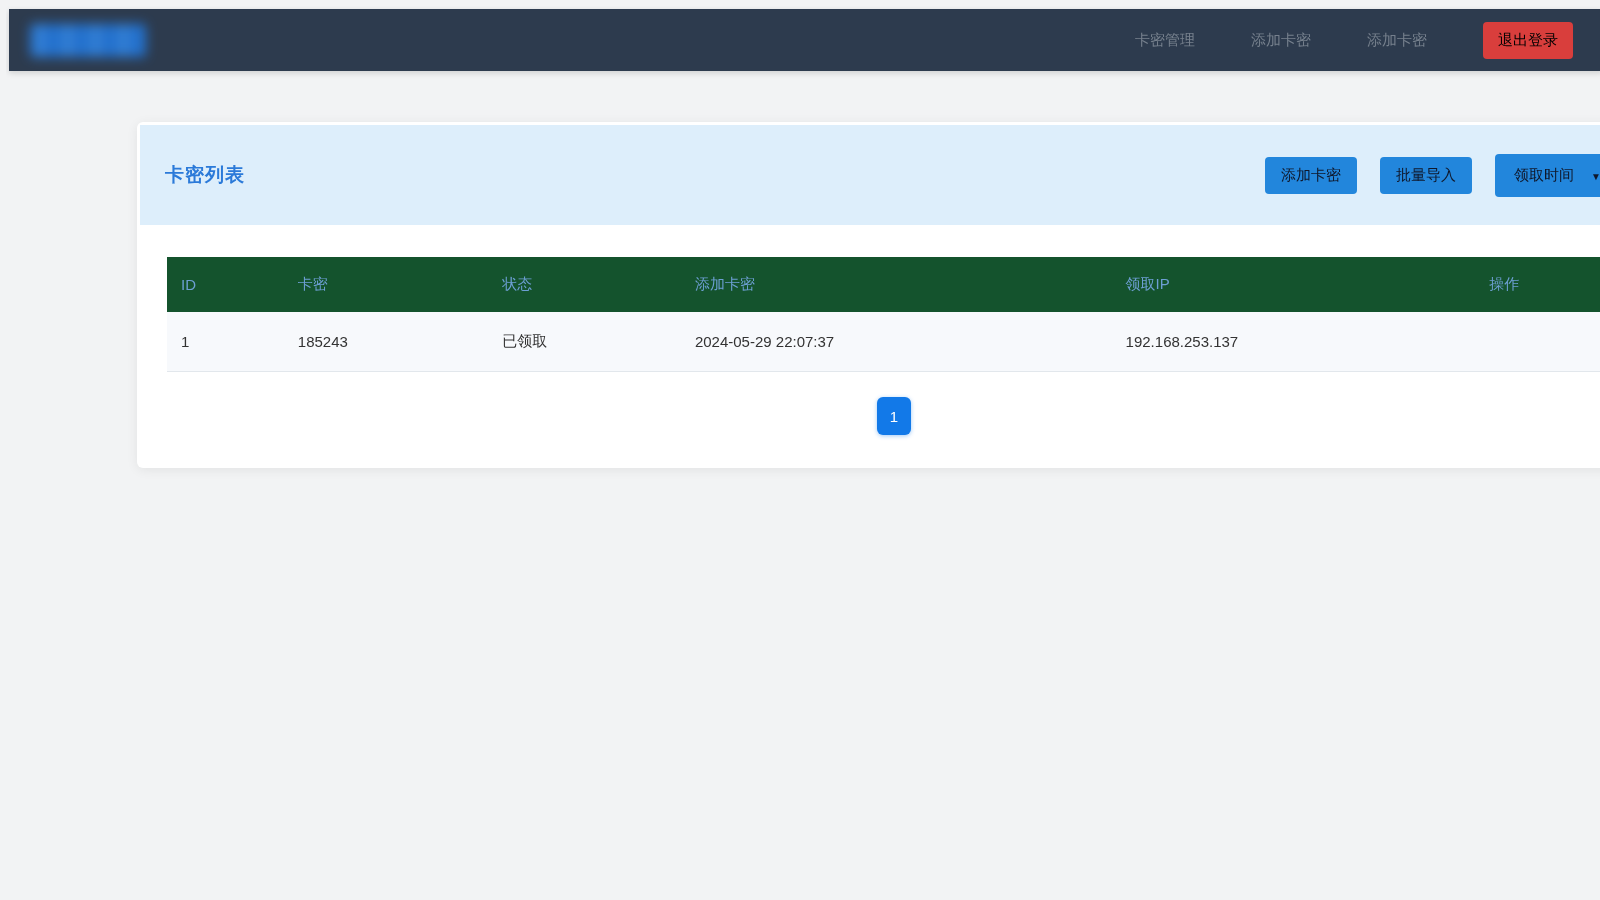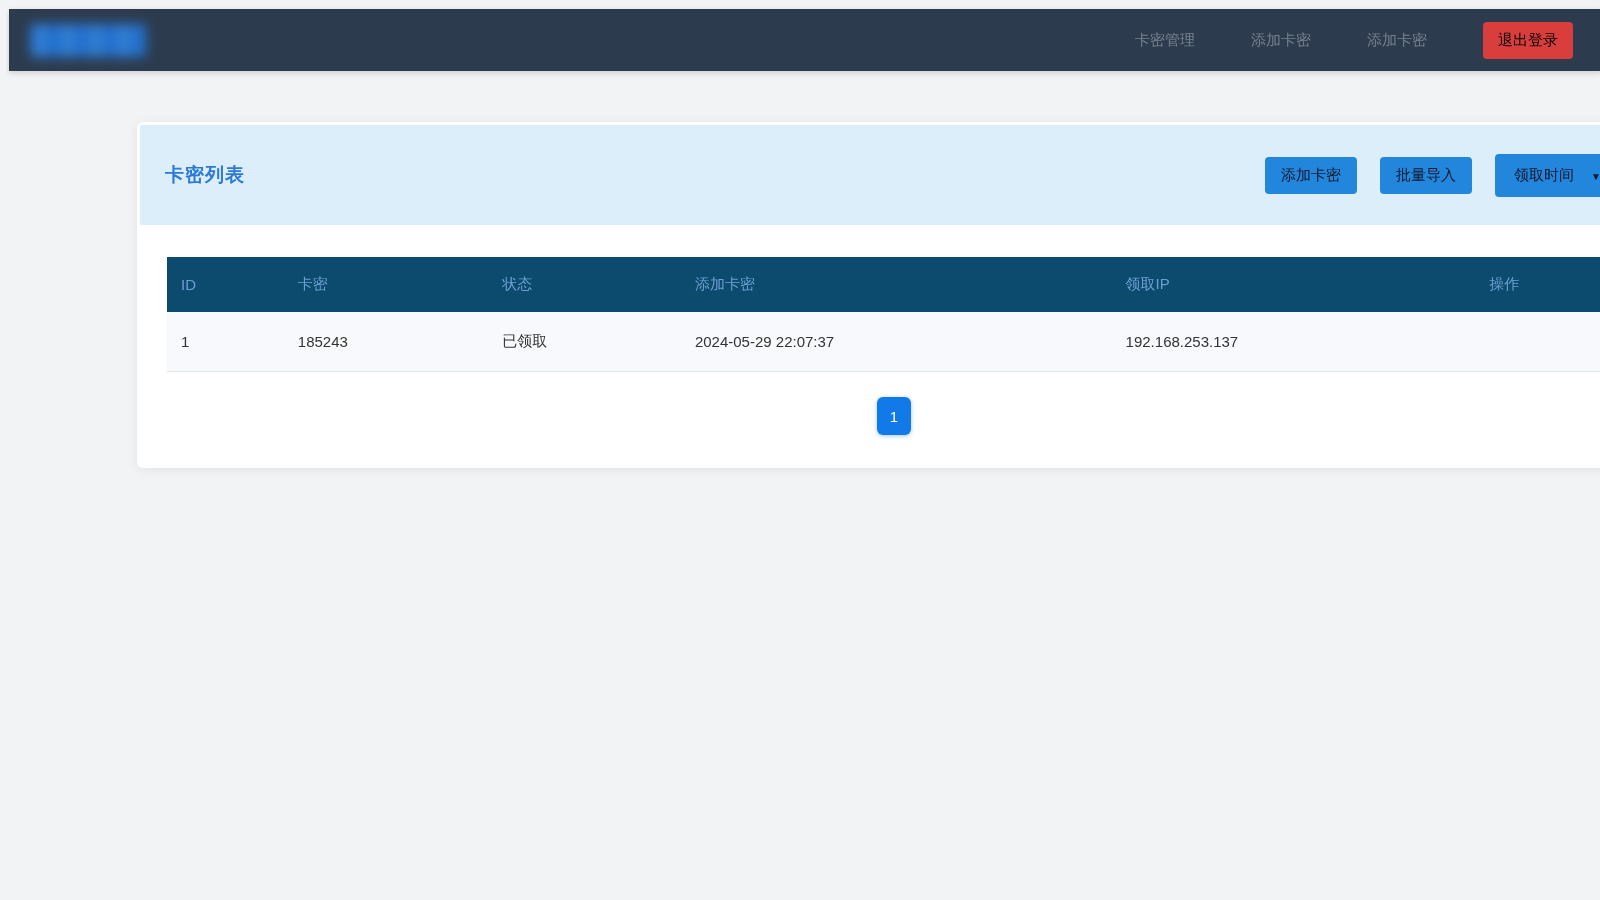--- a/index.html
+++ b/index.html
@@ -106,21 +106,21 @@
   
   .panel-body {
     padding: 26px 24px 24px 24px;
   }
   table.kami-table {
     width: 100%;
     border-collapse: collapse;
     table-layout: fixed;
   }
   .kami-table thead th {
-    background: #0c4a6e;
+    background: #14532d;
     color: #6d9fd3;
     font-weight: normal;
     font-size: 15px;
     text-align: left;
     padding: 18px 14px;
   }
   .kami-table tbody td {
     background: #f7f9fc;
     color: #333333;
     font-size: 15px;

